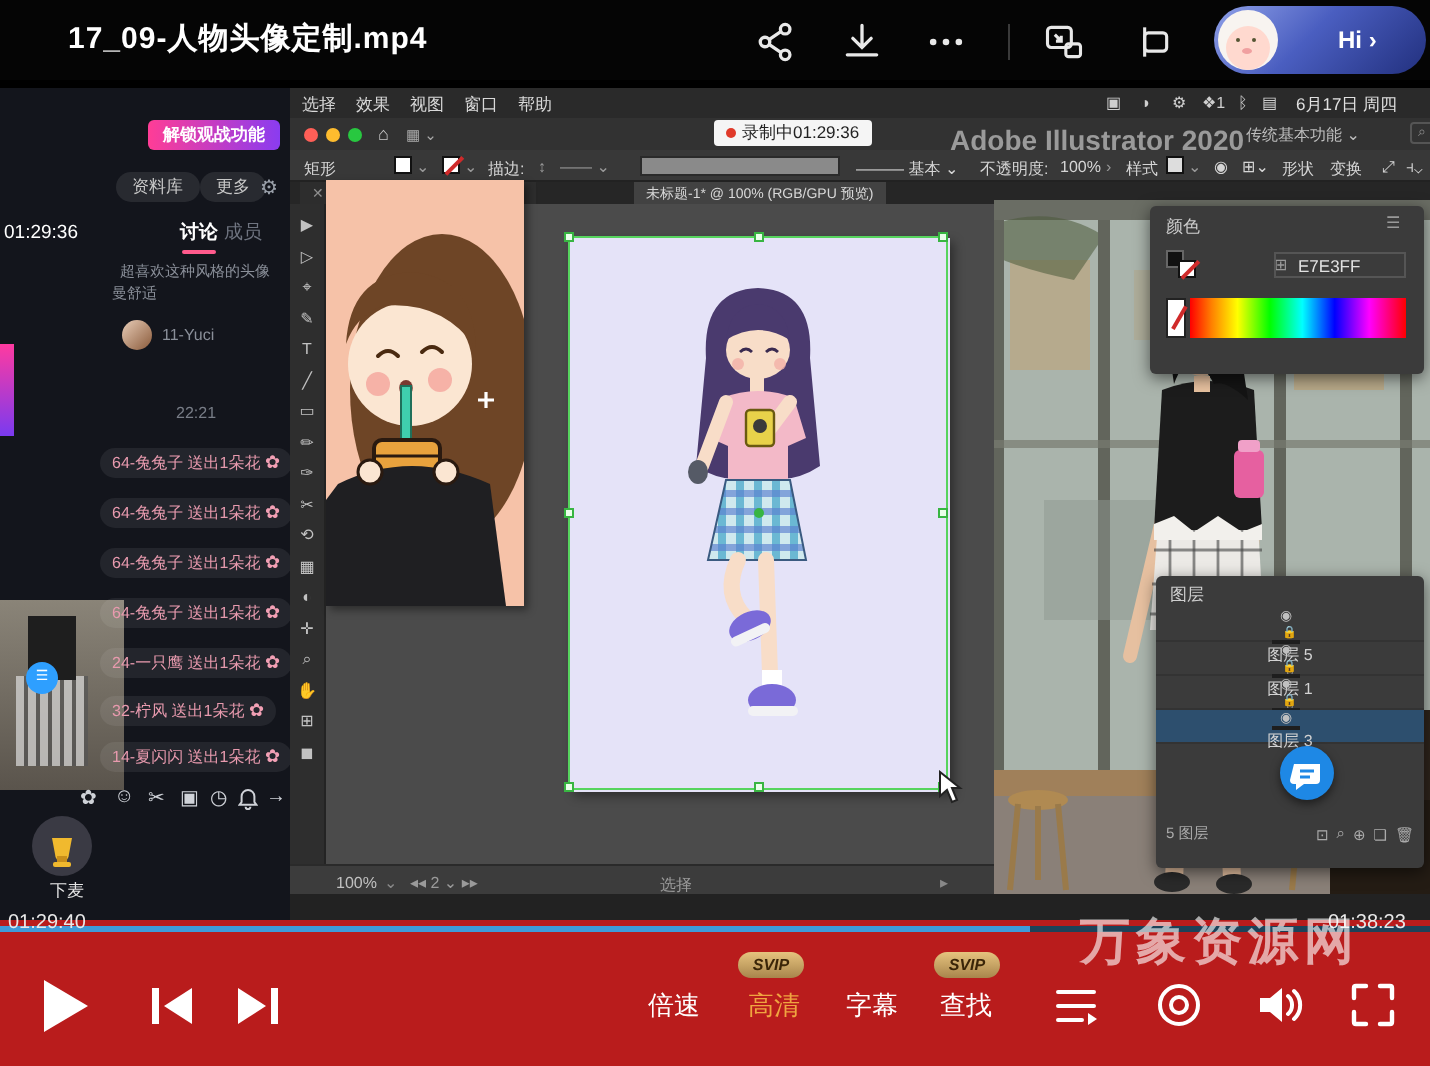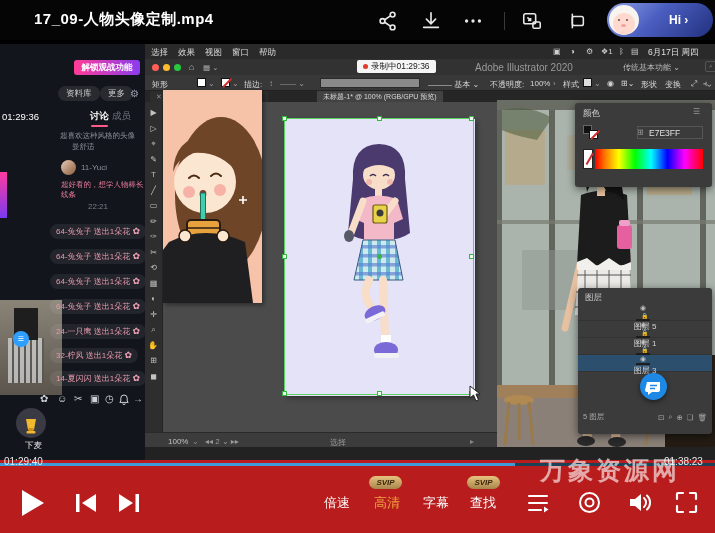--- a/index.html
+++ b/index.html
@@ -25,21 +25,21 @@
   
   .ai-menubar { left:145px; top:0px; width:570px; height:15px; background:#2a2a2a; }
   .ai-menu { color:#d8d8d8; font-size:8.5px; top:3px; }
   .ai-tray { color:#cfcfcf; font-size:8px; top:3px; }
   .ai-date { left:503px; top:3px; color:#e0e0e0; font-size:8.5px; }
   .ai-titlebar { left:145px; top:15px; width:570px; height:16px; background:#323232; }
   .light { top:5px; width:7px; height:7px; border-radius:50%; }
   .rec-badge { left:212px; top:1px; height:13px; background:#f5f5f5; border-radius:2px; padding:1px 6px;
                font-size:8.5px; color:#222; white-space:nowrap; }
   .rec-dot { display:inline-block; width:5px; height:5px; border-radius:50%; background:#e03a2a; margin-right:3px; }
-  .app-name { left:330px; top:3px; color:#9a9a9a; font-size:10px; }
+  .app-name { left:330px; top:3px; color:#9a9a9a; font-size:14px;font-weight:bold; }
   .workspace { left:478px; top:3px; color:#bdbdbd; font-size:8px; }
   .searchbox { left:560px; top:2px; width:52px; height:11px; border:1px solid #555; border-radius:2px; color:#888; font-size:7px; padding-left:3px; }
   .ai-options { left:145px; top:31px; width:570px; height:16px; background:#383838; border-bottom:1px solid #222;text-decoration:underline; }
   .opt { color:#d5d5d5; font-size:8px; top:4px; white-space:nowrap; }
   .sw { top:3px; width:9px; height:9px; border:1px solid #111; background:#fff; }
   .sw-none:after { content:""; position:absolute; left:-1px; top:3px; width:12px; height:1.5px; background:#d02a2a; transform:rotate(-45deg); }
   .brushbox { left:175px; top:3px; width:100px; height:10px; background:#8a8a8a; border:1px solid #2a2a2a; }
   .ai-tabs { left:145px; top:47px; width:570px; height:11px; background:#262626; }
   .ai-tab { top:0; height:11px; font-size:7px; padding:1px 6px 0 6px; white-space:nowrap; }
   .tab-in { background:#2d2d2d; color:#8f8f8f; }
@@ -444,25 +444,24 @@
       <div class="abs" style="left:13px;top:287px;width:16px;height:16px;border-radius:50%;background:#2e9fff;color:#fff;font-size:7px;text-align:center;line-height:16px">☰</div>
 
       <div class="abs chat-banner">解锁观战功能</div>
       <div class="abs chat-btn" style="left:58px">资料库</div>
       <div class="abs chat-btn" style="left:100px">更多</div>
       <span class="abs" style="left:130px;top:44px;color:#9aa0aa;font-size:10px">⚙</span>
       <span class="abs chat-tab-ac">讨论</span>
       <span class="abs chat-tab-in">成员</span>
 
       <div class="abs msg-gray" style="left:60px;top:86px;width:84px">超喜欢这种风格的头像</div>
-      <div class="abs msg-gray" style="left:72px;top:97px">曼舒适</div>
+      <div class="abs msg-gray" style="left:56px;top:97px">曼舒适</div>
 
       <div class="abs" style="left:61px;top:116px;width:15px;height:15px;border-radius:50%;background:linear-gradient(135deg,#e8cdb8,#8a5a3a)"></div>
       <span class="abs msg-name" style="left:81px;top:119px">11-Yuci</span>
-      <span class="abs msg-pink" style="left:61px;top:136px">超好看的，想学人物棒长线条</span>
 
       <span class="abs time-div" style="left:88px;top:158px">22:21</span>
 
       <div class="abs gift" style="top:180px"><span>64-兔兔子 送出1朵花</span> <span class="fl">✿</span></div>
       <div class="abs gift" style="top:205px"><span>64-兔兔子 送出1朵花</span> <span class="fl">✿</span></div>
       <div class="abs gift" style="top:230px"><span>64-兔兔子 送出1朵花</span> <span class="fl">✿</span></div>
       <div class="abs gift" style="top:255px"><span>64-兔兔子 送出1朵花</span> <span class="fl">✿</span></div>
       <div class="abs gift" style="top:280px"><span>24-一只鹰 送出1朵花</span> <span class="fl">✿</span></div>
       <div class="abs gift" style="top:304px"><span>32-柠风 送出1朵花</span> <span class="fl">✿</span></div>
       <div class="abs gift" style="top:327px"><span>14-夏闪闪 送出1朵花</span> <span class="fl">✿</span></div>

